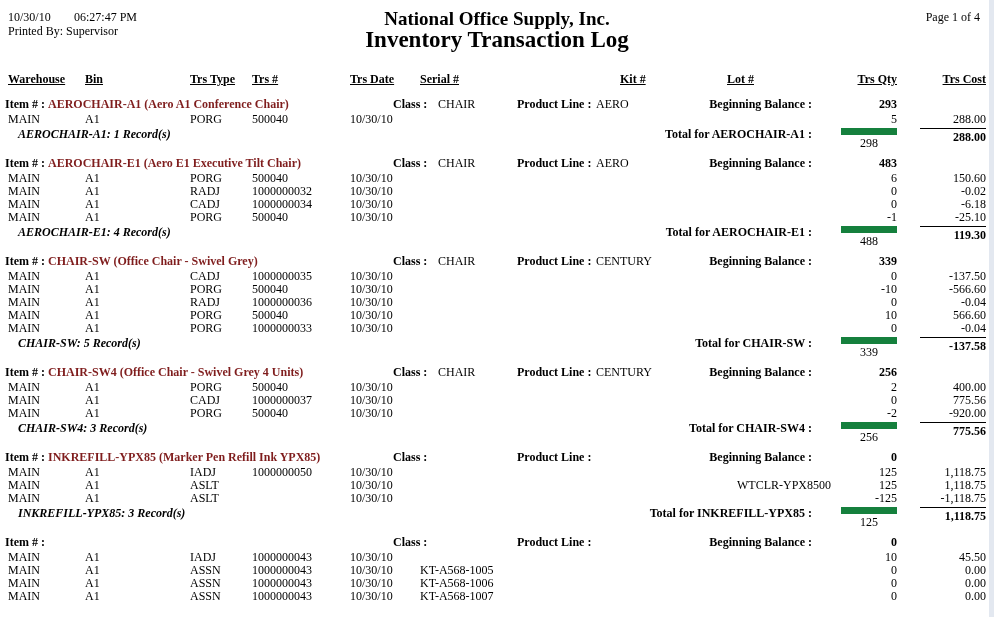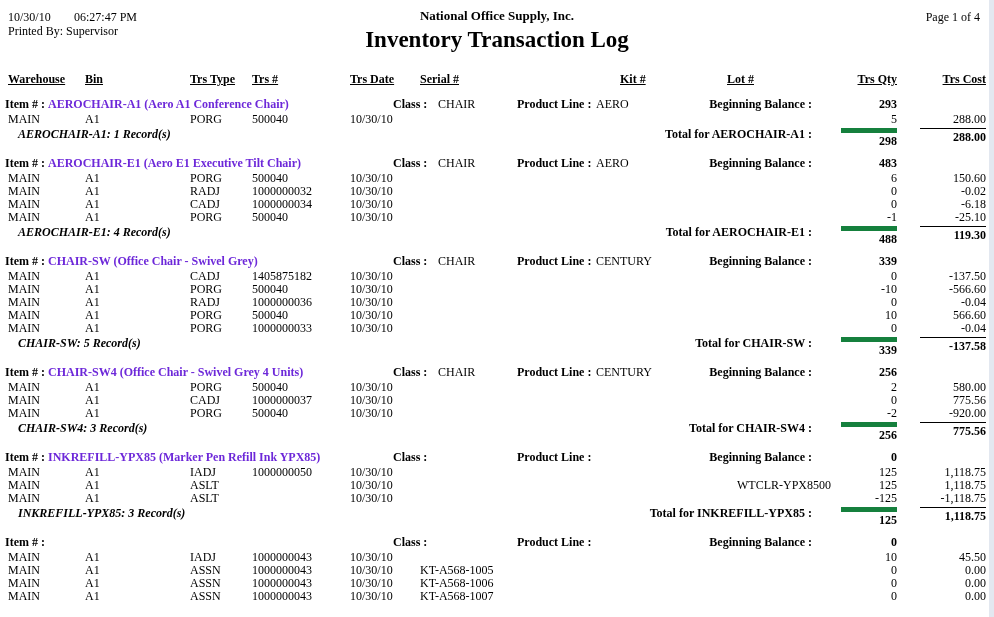--- a/index.html
+++ b/index.html
@@ -6,58 +6,58 @@
   body{width:994px;height:617px;overflow:hidden;
        font-family:"Liberation Serif","DejaVu Serif",serif;
        font-size:12px;color:#000;}
   .report{position:relative;width:994px;height:468px;background:#fff;}
   .edge-strip{position:absolute;top:0;right:0;width:5px;height:617px;background:#e3e8f0;}
 
   
   .report-header{position:relative;height:64px;}
   .hdr-date{position:absolute;left:8px;top:10px;}
   .hdr-time{position:absolute;left:74px;top:10px;}
-  .hdr-company{position:absolute;left:0;right:0;top:8px;text-align:center;font-weight:bold;font-size:13px;}
+  .hdr-company{position:absolute;left:0;right:0;top:8px;text-align:center;font-weight:bold;font-size:19px;}
   .hdr-title{position:absolute;left:0;right:0;top:27px;text-align:center;font-weight:bold;font-size:23px;}
   .hdr-page{position:absolute;right:14px;top:10px;}
   .hdr-printedby{position:absolute;left:8px;top:24px;text-align:center;}
 
   
   .row{position:relative;padding-left:40px;}
   .cell{position:absolute;top:0;white-space:nowrap;}
 
   
   .colhead-row{position:relative;height:18px;margin-top:8px;}
   .colhead-row .cell{font-weight:bold;text-decoration:underline;}
   .h-wh{left:8px}.h-bin{left:85px}.h-type{left:190px}.h-num{left:252px}
   .h-date{left:350px}.h-serial{left:420px}.h-kit{left:620px}.h-lot{left:727px}
   .h-qty{right:97px}.h-cost{right:8px}
 
   
   .item-row{height:16px;line-height:14px;margin-top:7px;}
   .lbl-item{left:5px;font-weight:bold;}
-  .item-name{left:48px;color:#6d28d9;font-weight:bold;}
+  .item-name{left:48px;color:#7f1d1d;font-weight:bold;}
   .lbl-class{left:393px;font-weight:bold;}
   .val-class{left:438px;}
   .lbl-pl{left:517px;font-weight:bold;}
   .val-pl{left:596px;}
   .lbl-bb{right:182px;font-weight:bold;}
   .val-bb{right:97px;font-weight:bold;}
 
   
   .detail-row{height:13px;line-height:13px;}
   .c-wh{left:8px}.c-bin{left:85px}.c-type{left:190px}.c-num{left:252px}
   .c-date{left:350px}.c-serial{left:420px}.c-kit{left:620px}.c-lot{left:737px}
   .c-qty{right:97px}.c-cost{right:8px}
 
   
   .total-row{height:21px;line-height:13px;margin-top:2px;}
   .rec-count{left:18px;font-style:italic;font-weight:bold;}
   .total-label{right:182px;font-weight:bold;}
-  .total-qty{right:97px;font-weight:bold;border-top:5px solid #15803d;min-width:56px;text-align:right;padding-top:2px;}
+  .total-qty{right:97px;font-weight:normal;border-top:7px solid #15803d;min-width:56px;text-align:center;padding-top:2px;}
   .total-cost{right:8px;font-weight:bold;border-top:1px solid #000;min-width:66px;text-align:right;padding-top:2px;}
 </style>
 </head>
 <body>
 
 <div class="report">
 
   <div class="report-header">
     <span class="hdr-date">10/30/10</span>
     <span class="hdr-time">06:27:47 PM</span>
@@ -195,21 +195,21 @@
       <span class="cell lbl-pl">Product Line :</span>
       <span class="cell val-pl">CENTURY</span>
       <span class="cell lbl-bb">Beginning Balance :</span>
       <span class="cell val-bb">339</span>
     </div>
     <div class="rows">
   <div class="row detail-row">
     <span class="cell c-wh">MAIN</span>
     <span class="cell c-bin">A1</span>
     <span class="cell c-type">CADJ</span>
-    <span class="cell c-num">1405875182</span>
+    <span class="cell c-num">1000000035</span>
     <span class="cell c-date">10/30/10</span>
     <span class="cell c-serial"></span>
     <span class="cell c-kit"></span>
     <span class="cell c-lot"></span>
     <span class="cell c-qty">0</span>
     <span class="cell c-cost">-137.50</span>
   </div>
 
   <div class="row detail-row">
     <span class="cell c-wh">MAIN</span>
@@ -286,21 +286,21 @@
   <div class="row detail-row">
     <span class="cell c-wh">MAIN</span>
     <span class="cell c-bin">A1</span>
     <span class="cell c-type">PORG</span>
     <span class="cell c-num">500040</span>
     <span class="cell c-date">10/30/10</span>
     <span class="cell c-serial"></span>
     <span class="cell c-kit"></span>
     <span class="cell c-lot"></span>
     <span class="cell c-qty">2</span>
-    <span class="cell c-cost">580.00</span>
+    <span class="cell c-cost">400.00</span>
   </div>
 
   <div class="row detail-row">
     <span class="cell c-wh">MAIN</span>
     <span class="cell c-bin">A1</span>
     <span class="cell c-type">CADJ</span>
     <span class="cell c-num">1000000037</span>
     <span class="cell c-date">10/30/10</span>
     <span class="cell c-serial"></span>
     <span class="cell c-kit"></span>

